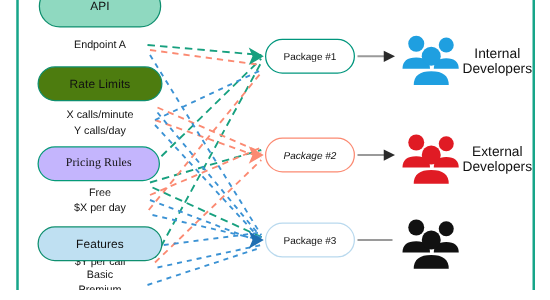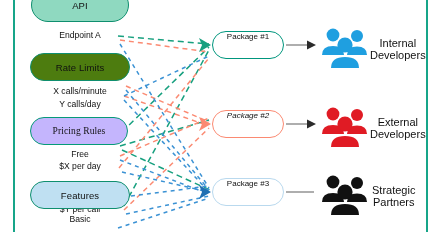--- a/index.html
+++ b/index.html
@@ -35,21 +35,21 @@
   .sublabel{
     position:absolute;
     font-size:8.6px;
     color:#111111;
     white-space:nowrap;
     text-align:center;
   }
 
   .pkg{
     position:absolute;
-    display:flex;align-items:flex-start;justify-content:center;
+    display:flex;align-items:center;justify-content:center;
     box-sizing:border-box;
     border-radius:999px;
     background:#ffffff;
     font-size:8px;
     color:#111111;
     white-space:nowrap;
   }
   .pkg1{left:212px;top:31px;width:72px;height:28px;border:1.7px solid #00967d;}
   .pkg2{left:212px;top:110px;width:72px;height:28px;border:1.7px solid #fb8a72;font-style:italic;}
   .pkg3{left:212px;top:178px;width:72px;height:28px;border:1.7px solid #b9d9ee;}
@@ -142,20 +142,21 @@
     <span>Pricing Rules</span>
   </div>
   <div class="sublabel" style="left:30px;top:149px;width:100px;">Free</div>
   <div class="sublabel" style="left:30px;top:161px;width:100px;">$X per day</div>
   <div class="sublabel" style="left:30px;top:173px;width:100px;margin-top:31px;">$Y per call</div>
 
   <div class="pill pill-feat">
     <span>Features</span>
   </div>
   <div class="sublabel" style="left:30px;top:214px;width:100px;">Basic</div>
+  <div class="sublabel" style="left:30px;top:226px;width:100px;">Premium</div>
 
   <div class="pkg pkg1">
     <span>Package #1</span>
   </div>
   <div class="pkg pkg2">
     <span>Package #2</span>
   </div>
   <div class="pkg pkg3">
     <span>Package #3</span>
   </div>
@@ -192,18 +193,14 @@
   </svg>
 
   <div class="rlabel rlabel1">
     <div>Internal</div>
     <div>Developers</div>
   </div>
   <div class="rlabel rlabel2">
     <div>External</div>
     <div>Developers</div>
   </div>
-  <div class="rlabel rlabel3">
-    <div>Strategic</div>
-    <div>Partners</div>
-  </div>
 
 </div>
 
 </body></html>

